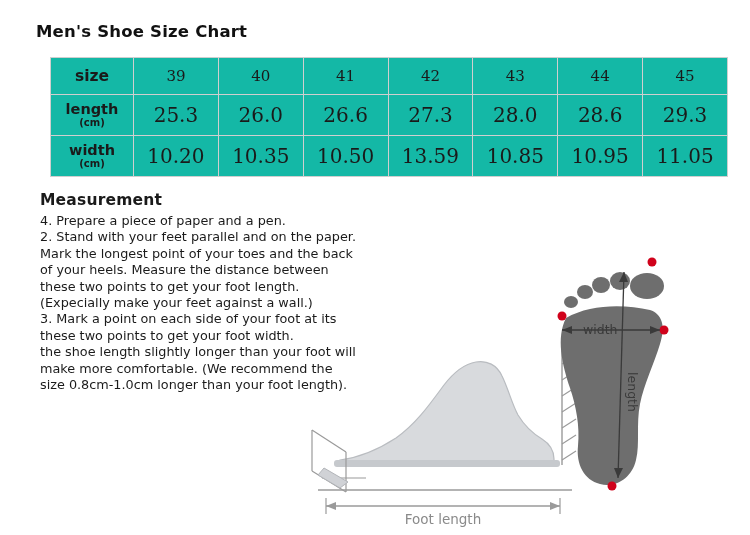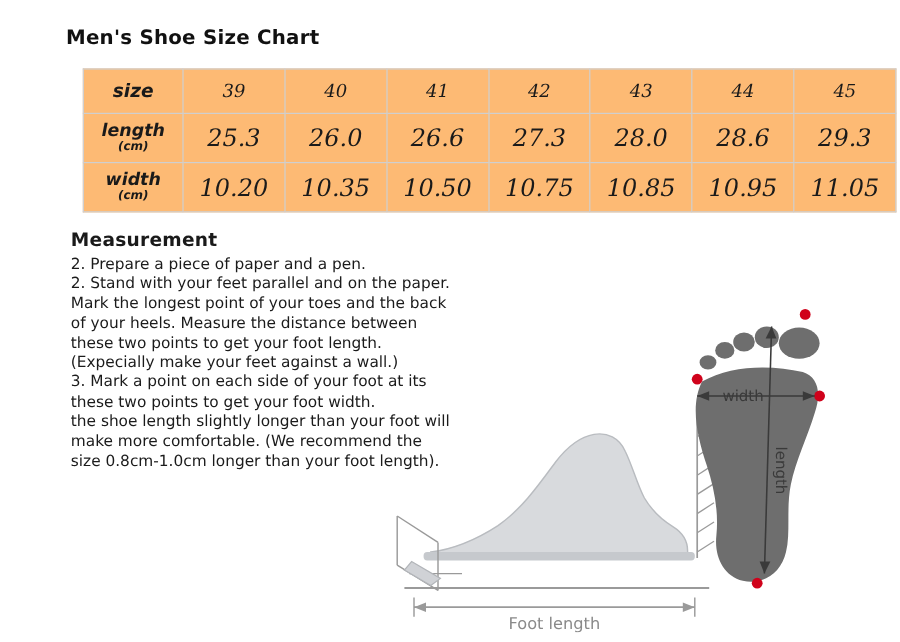--- a/index.html
+++ b/index.html
@@ -14,40 +14,38 @@
     color: #1a1a1a;
     overflow: hidden;
     position: relative;
   }
   .page {
     position: relative;
     width: 680px;
     height: 535px;
     box-sizing: border-box;
     padding: 22px 30px 0 36px;
-    margin-left: 19px;
   }
   .title {
     font-size: 16.5px;
     font-weight: bold;
     letter-spacing: 0.2px;
     margin: 0 0 16px 0;
     color: #111;
   }
   
   .table-wrap {
     width: 678px;
     margin-left: 14px;
   }
   table.size-chart {
     border-collapse: collapse;
     width: 100%;
     table-layout: fixed;
-    background: #fdba74;
-    font-style: italic;
+    background: #14b8a6;
   }
   table.size-chart td {
     border: 1px solid #cfcfcf;
     text-align: center;
     vertical-align: middle;
     font-family: "DejaVu Serif", serif;
     font-size: 20px;
     color: #1a1a1a;
     height: 30px;
     padding: 2px 0;
@@ -168,33 +166,33 @@
           <td>29.3</td>
         </tr>
         <tr class="r-wid">
           <td class="head">
             <span>width</span>
             <span class="unit">(cm)</span>
           </td>
           <td>10.20</td>
           <td>10.35</td>
           <td>10.50</td>
-          <td>10.75</td>
+          <td>13.59</td>
           <td>10.85</td>
           <td>10.95</td>
           <td>11.05</td>
         </tr>
       </tbody>
     </table>
   </div>
 
 
   <h2 class="measure-title">Measurement</h2>
   <div class="measure-body">
-    <p>2. Prepare a piece of paper and a pen.</p>
+    <p>4. Prepare a piece of paper and a pen.</p>
     <p>2. Stand with your feet parallel and on the paper.</p>
     <p>Mark the longest point of your toes and the back</p>
     <p>of your heels. Measure the distance between</p>
     <p>these two points to get your foot length.</p>
     <p>(Expecially make your feet against a wall.)</p>
     <p> 3. Mark a point on each side of your foot at its</p>
     <p>these two points to get your foot width.</p>
     <p>the shoe length slightly longer than your foot will</p>
     <p>make more comfortable. (We recommend the</p>
     <p>size 0.8cm-1.0cm longer than your foot length).</p>

